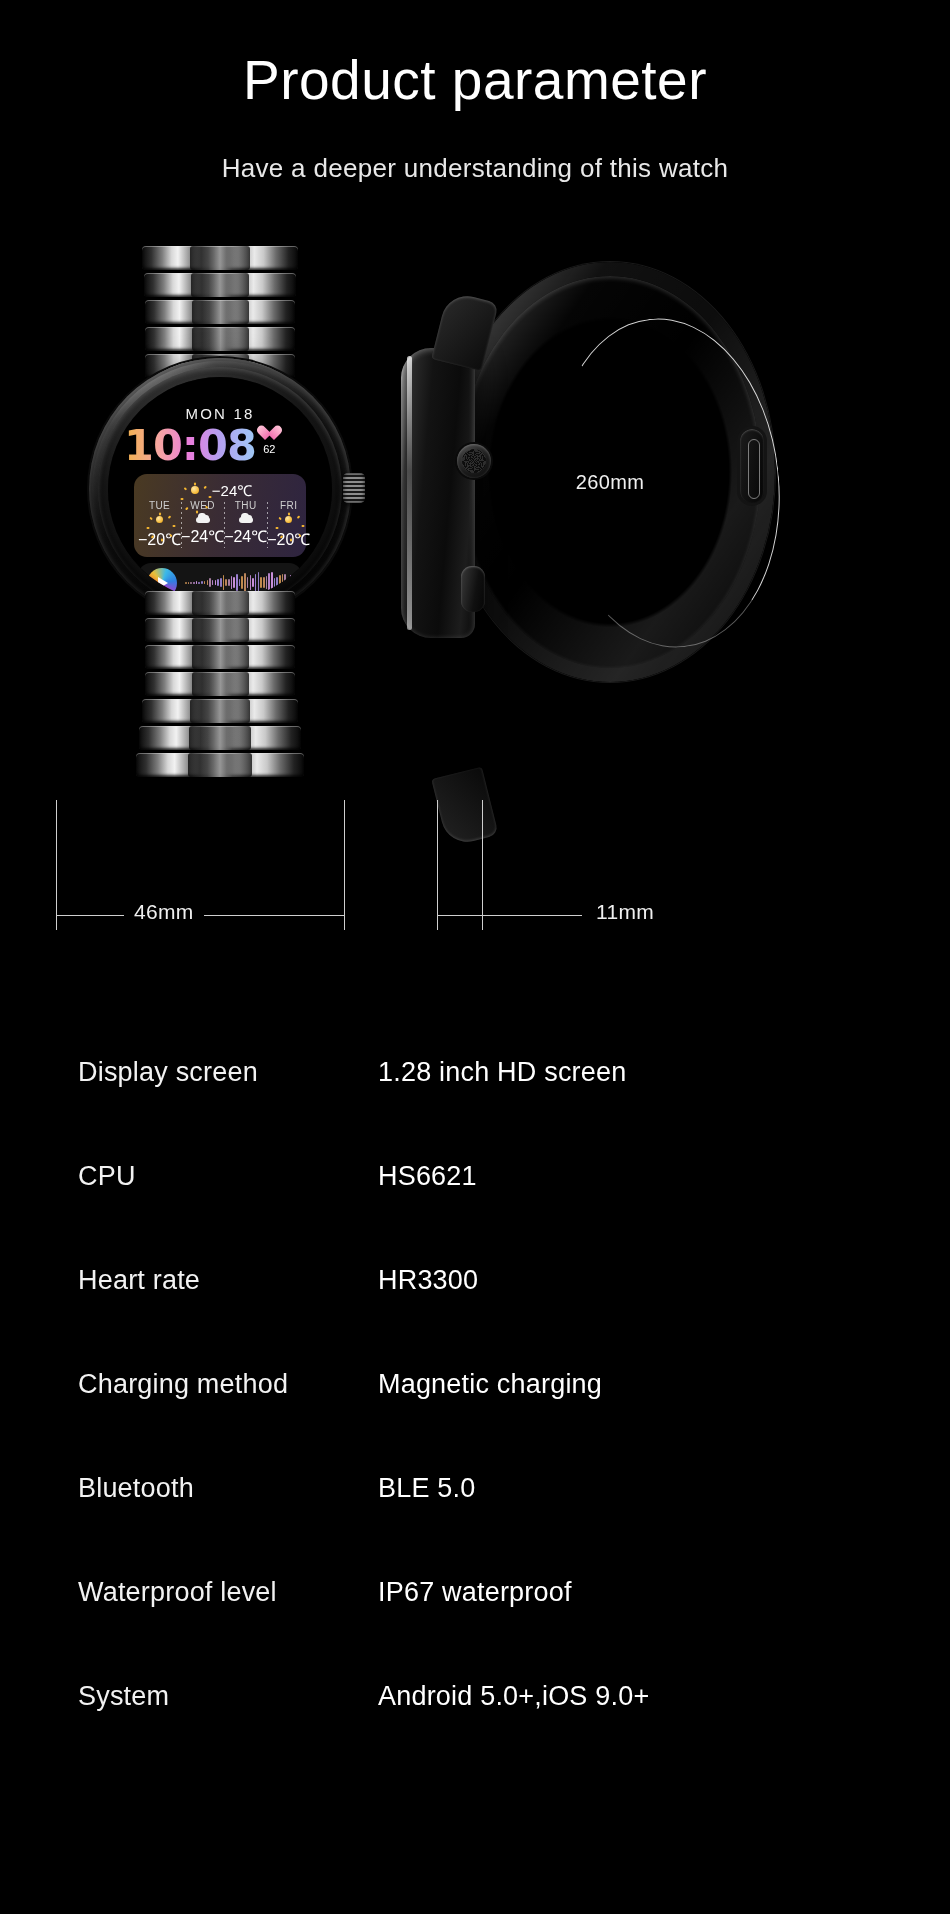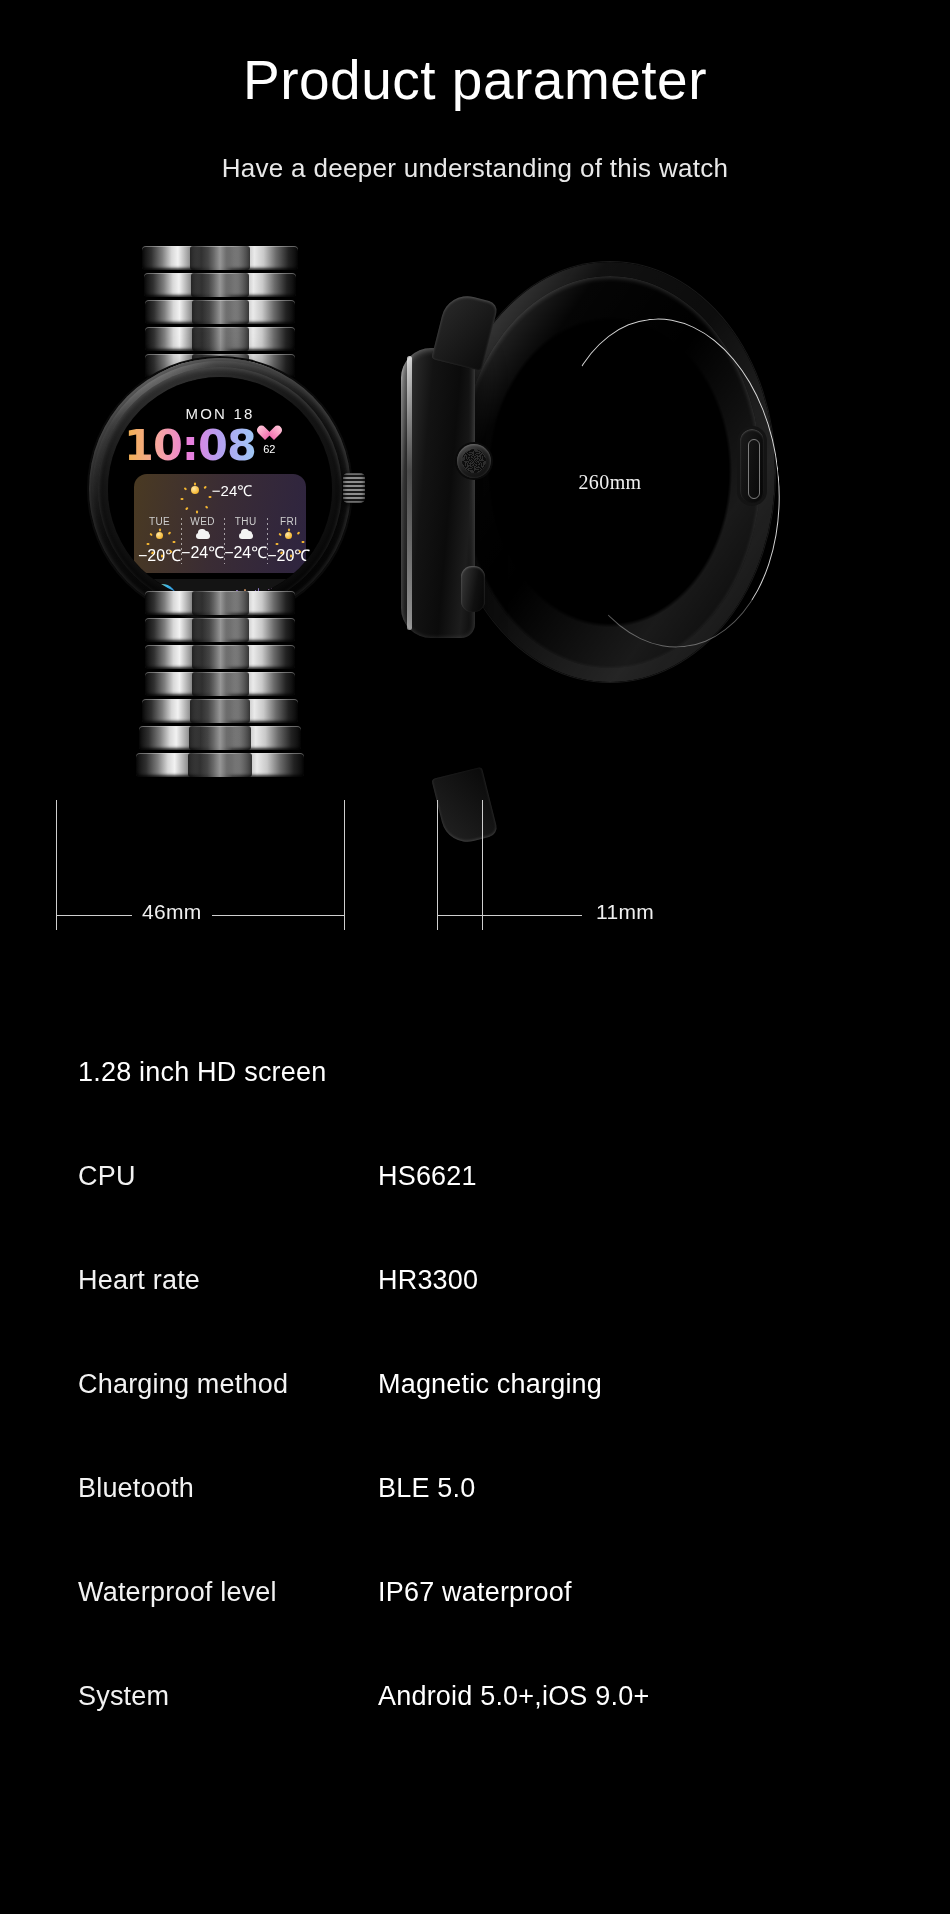--- a/index.html
+++ b/index.html
@@ -114,21 +114,21 @@
   }
   .heart::after { left:4px; transform:rotate(45deg); transform-origin:100% 100%; }
   .wf-bpm { font-size:11px; color:#fff; margin-top:1px; font-weight:500; }
 
   .wf-weather {
     margin:7px 10px 0; border-radius:13px; padding:6px 4px 7px;
     background:linear-gradient(100deg, #4a3a22 0%, #3a2c34 48%, #2e2440 100%);
   }
   .wf-now { display:flex; align-items:center; justify-content:center; gap:9px; }
   .wf-now .temp { font-size:15px; color:#fff; font-weight:400; }
-  .wf-days { display:flex; margin-top:16px; }
+  .wf-days { display:flex; margin-top:0; }
   .wf-day {
     flex:1; text-align:center; position:relative;
     display:flex; flex-direction:column; align-items:center; gap:2px;
   }
   .wf-day + .wf-day::before {
     content:""; position:absolute; left:0; top:2px; bottom:2px; width:1px;
     background:repeating-linear-gradient(180deg, rgba(255,255,255,.55) 0 2px, transparent 2px 5px);
   }
   .wf-day .dname { font-size:10px; color:#cfcfcf; letter-spacing:.4px; }
   .wf-day .dtemp { font-size:16px; color:#fff; }
@@ -173,21 +173,21 @@
     background:conic-gradient(from 200deg, #ef3f4a, #f05a2a, #e8c038, #3bb9e8, #2f7fe0, #a83fd0, #ef3f4a);
   }
   .play-btn::after {
     content:""; position:absolute; left:11px; top:9px;
     border-left:10px solid #fff; border-top:6px solid transparent; border-bottom:6px solid transparent;
   }
   .wave { flex:1; height:26px; display:flex; align-items:center; gap:1.1px; }
   .wave i { display:block; width:1.6px; border-radius:1px; }
 
   
-  .side-view { position:absolute; left:405px; top:16px; width:470px; height:600px;font-family:Liberation Serif, serif; }
+  .side-view { position:absolute; left:405px; top:16px; width:470px; height:600px; }
 
   .strap-loop {
     position:absolute; left:40px; top:0px; width:330px; height:420px;
     border-radius:165px / 210px;
     border:14px solid #0d0d0d;
     background:transparent;
     box-shadow:
       inset 0 2px 5px rgba(255,255,255,.18),
       0 0 0 1px #1a1a1a,
       0 10px 30px rgba(0,0,0,.9);
@@ -477,30 +477,31 @@
       <div class="lug-top"></div>
       <div class="lug-bot"></div>
     </div>
   </div>
 
   <div class="dims">
 
     <div class="dimline" style="left:56px;  top:800px; width:1px;  height:130px;"></div>
     <div class="dimline" style="left:344px; top:800px; width:1px;  height:130px;"></div>
     <div class="dimline" style="left:56px;  top:915px; width:289px; height:1px;"></div>
-    <div class="dimlabel" style="left:132px; top:900px;">46mm</div>
+    <div class="dimlabel" style="left:124px; top:900px;">46mm</div>
 
     <div class="dimline" style="left:437px; top:800px; width:1px; height:130px;"></div>
     <div class="dimline" style="left:482px; top:800px; width:1px; height:130px;"></div>
     <div class="dimline" style="left:437px; top:915px; width:145px; height:1px;"></div>
     <div class="dimlabel" style="left:586px; top:900px;">11mm</div>
   </div>
 
   <div class="specs">
     <div class="spec-row">
+      <div class="spec-key">Display screen</div>
       <div class="spec-val">1.28 inch HD screen</div>
     </div>
     <div class="spec-row">
       <div class="spec-key">CPU</div>
       <div class="spec-val">HS6621</div>
     </div>
     <div class="spec-row">
       <div class="spec-key">Heart rate</div>
       <div class="spec-val">HR3300</div>
     </div>

